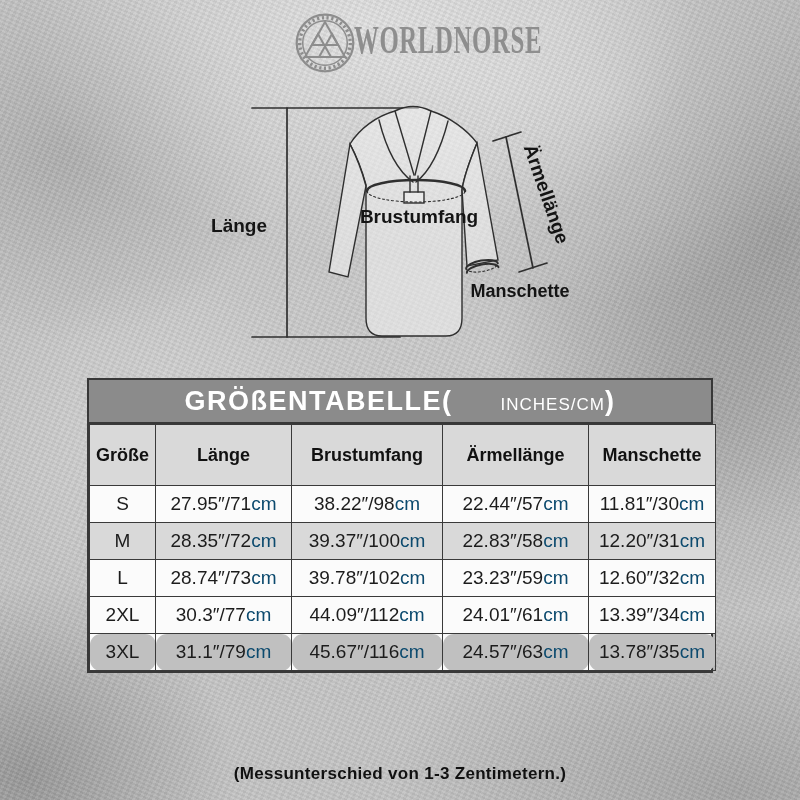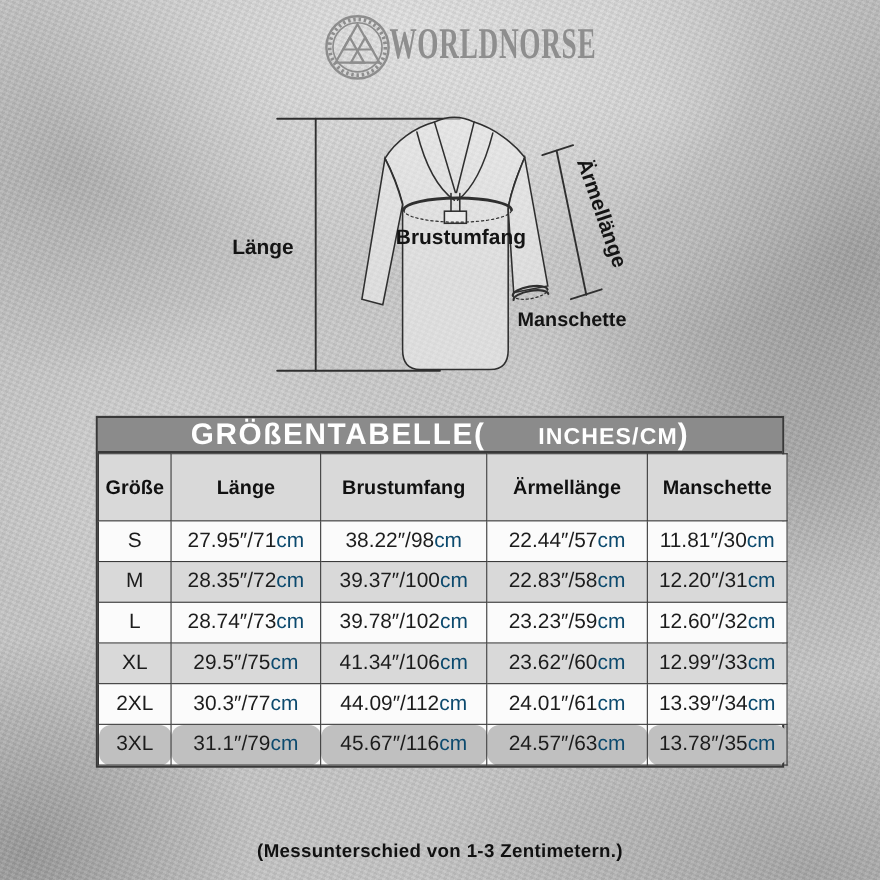--- a/index.html
+++ b/index.html
@@ -35,26 +35,26 @@
   svg.diagram{left:0;top:0;width:800px;height:360px;}
   .dlabel{color:#141414;font-weight:bold;white-space:nowrap;}
   .lbl-laenge{left:239px;top:226px;font-size:19px;transform:translate(-50%,-50%);}
   .lbl-brust{left:419px;top:217px;font-size:19px;transform:translate(-50%,-50%);}
   .lbl-aermel{left:546px;top:194px;font-size:19px;transform:translate(-50%,-50%) rotate(71deg);}
   .lbl-manschette{left:520px;top:291px;font-size:18px;transform:translate(-50%,-50%);}
 
   
   .table-wrap{left:87px;top:378px;width:626px;border:2px solid #383838;box-sizing:border-box;background:#fbfbfb;}
   .title-bar{
-    height:32px;background:#8b8b8b;border-bottom:2px solid #383838;box-sizing:border-box;
+    height:44px;background:#8b8b8b;border-bottom:2px solid #383838;box-sizing:border-box;
     display:flex;align-items:center;justify-content:center;color:#fff;
   }
   .title-bar .line{display:flex;align-items:baseline;}
   .t-main{font-size:27px;font-weight:bold;letter-spacing:1.5px;}
-  .t-unit{font-size:21px;font-weight:bold;letter-spacing:1px;margin-left:48px;}
+  .t-unit{font-size:17px;font-weight:normal;letter-spacing:1px;margin-left:48px;}
   table.size{width:100%;border-collapse:collapse;table-layout:fixed;}
   table.size th{
     height:60px;background:#d9d9d9;border:1.5px solid #3a3a3a;
     font-size:18px;font-weight:bold;color:#111;text-align:center;padding:0;
   }
   table.size td{
     height:36px;background:#fbfbfb;border:1.5px solid #3a3a3a;
     font-size:19px;color:#1c1c1c;text-align:center;padding:0;white-space:nowrap;
   }
   tr.alt td{background:#d9d9d9;}
@@ -170,27 +170,20 @@
         <td><span class="v">22.83″/58</span><span class="u">cm</span></td>
         <td><span class="v">12.20″/31</span><span class="u">cm</span></td>
       </tr>
       <tr>
         <td>L</td>
         <td><span class="v">28.74″/73</span><span class="u">cm</span></td>
         <td><span class="v">39.78″/102</span><span class="u">cm</span></td>
         <td><span class="v">23.23″/59</span><span class="u">cm</span></td>
         <td><span class="v">12.60″/32</span><span class="u">cm</span></td>
       </tr>
-      <tr class="alt">
-        <td>XL</td>
-        <td><span class="v">29.5″/75</span><span class="u">cm</span></td>
-        <td><span class="v">41.34″/106</span><span class="u">cm</span></td>
-        <td><span class="v">23.62″/60</span><span class="u">cm</span></td>
-        <td><span class="v">12.99″/33</span><span class="u">cm</span></td>
-      </tr>
       <tr>
         <td>2XL</td>
         <td><span class="v">30.3″/77</span><span class="u">cm</span></td>
         <td><span class="v">44.09″/112</span><span class="u">cm</span></td>
         <td><span class="v">24.01″/61</span><span class="u">cm</span></td>
         <td><span class="v">13.39″/34</span><span class="u">cm</span></td>
       </tr>
       <tr class="dark">
         <td>3XL</td>
         <td><span class="v">31.1″/79</span><span class="u">cm</span></td>

